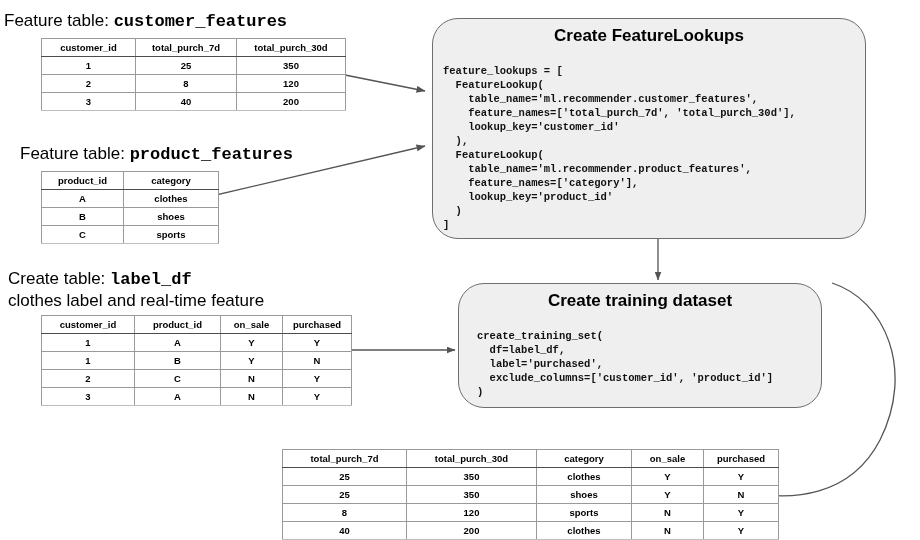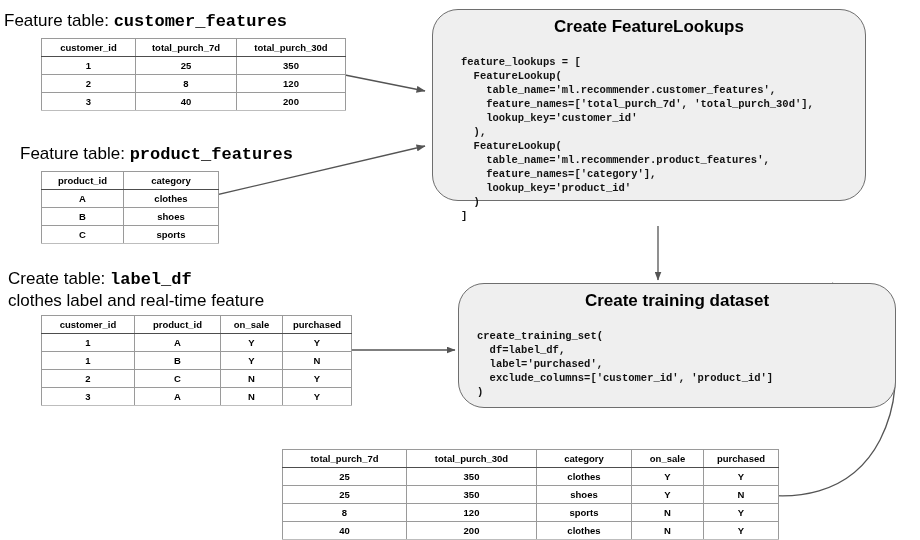--- a/index.html
+++ b/index.html
@@ -77,21 +77,21 @@
     margin-top: 7px;
     margin-bottom: 4px;
   }
   .code {
     font-family: "Liberation Mono", monospace;
     font-weight: bold;
     font-size: 10.5px;
     line-height: 14px;
     color: #111;
     white-space: pre;
-    padding-left: 28px;
+    padding-left: 10px;
   }
   .code .ln { display: block; }
 
   
   #arrows {
     position: absolute;
     left: 0; top: 0;
     width: 920px; height: 540px;
     pointer-events: none;
   }
@@ -222,28 +222,28 @@
       </tr>
       <tr>
         <td>3</td>
         <td>A</td>
         <td>N</td>
         <td>Y</td>
       </tr>
     </tbody>
   </table>
 
-  <div class="procbox" style="left:432px; top:9px; width:434px; height:192px;">
+  <div class="procbox" style="left:432px; top:18px; width:434px; height:221px;">
     <div class="proc-title">Create FeatureLookups</div>
     <div class="code">
 <span class="ln">feature_lookups = [</span><span class="ln">  FeatureLookup(</span><span class="ln">    table_name='ml.recommender.customer_features',</span><span class="ln">    feature_names=['total_purch_7d', 'total_purch_30d'],</span><span class="ln">    lookup_key='customer_id'</span><span class="ln">  ),</span><span class="ln">  FeatureLookup(</span><span class="ln">    table_name='ml.recommender.product_features',</span><span class="ln">    feature_names=['category'],</span><span class="ln">    lookup_key='product_id'</span><span class="ln">  )</span><span class="ln">]</span>
     </div>
   </div>
 
-  <div class="procbox" style="left:458px; top:283px; width:438px; height:125px;">
+  <div class="procbox" style="left:458px; top:283px; width:364px; height:125px;">
     <div class="proc-title">Create training dataset</div>
     <div class="code" style="padding-left:18px;">
 <span class="ln">create_training_set(</span><span class="ln">  df=label_df,</span><span class="ln">  label='purchased',</span><span class="ln">  exclude_columns=['customer_id', 'product_id']</span><span class="ln">)</span>
     </div>
   </div>
 
 
   <table class="dtable" style="left:249px; top:449px; width:496px;">
     <colgroup>
         <col style="width:124px">

